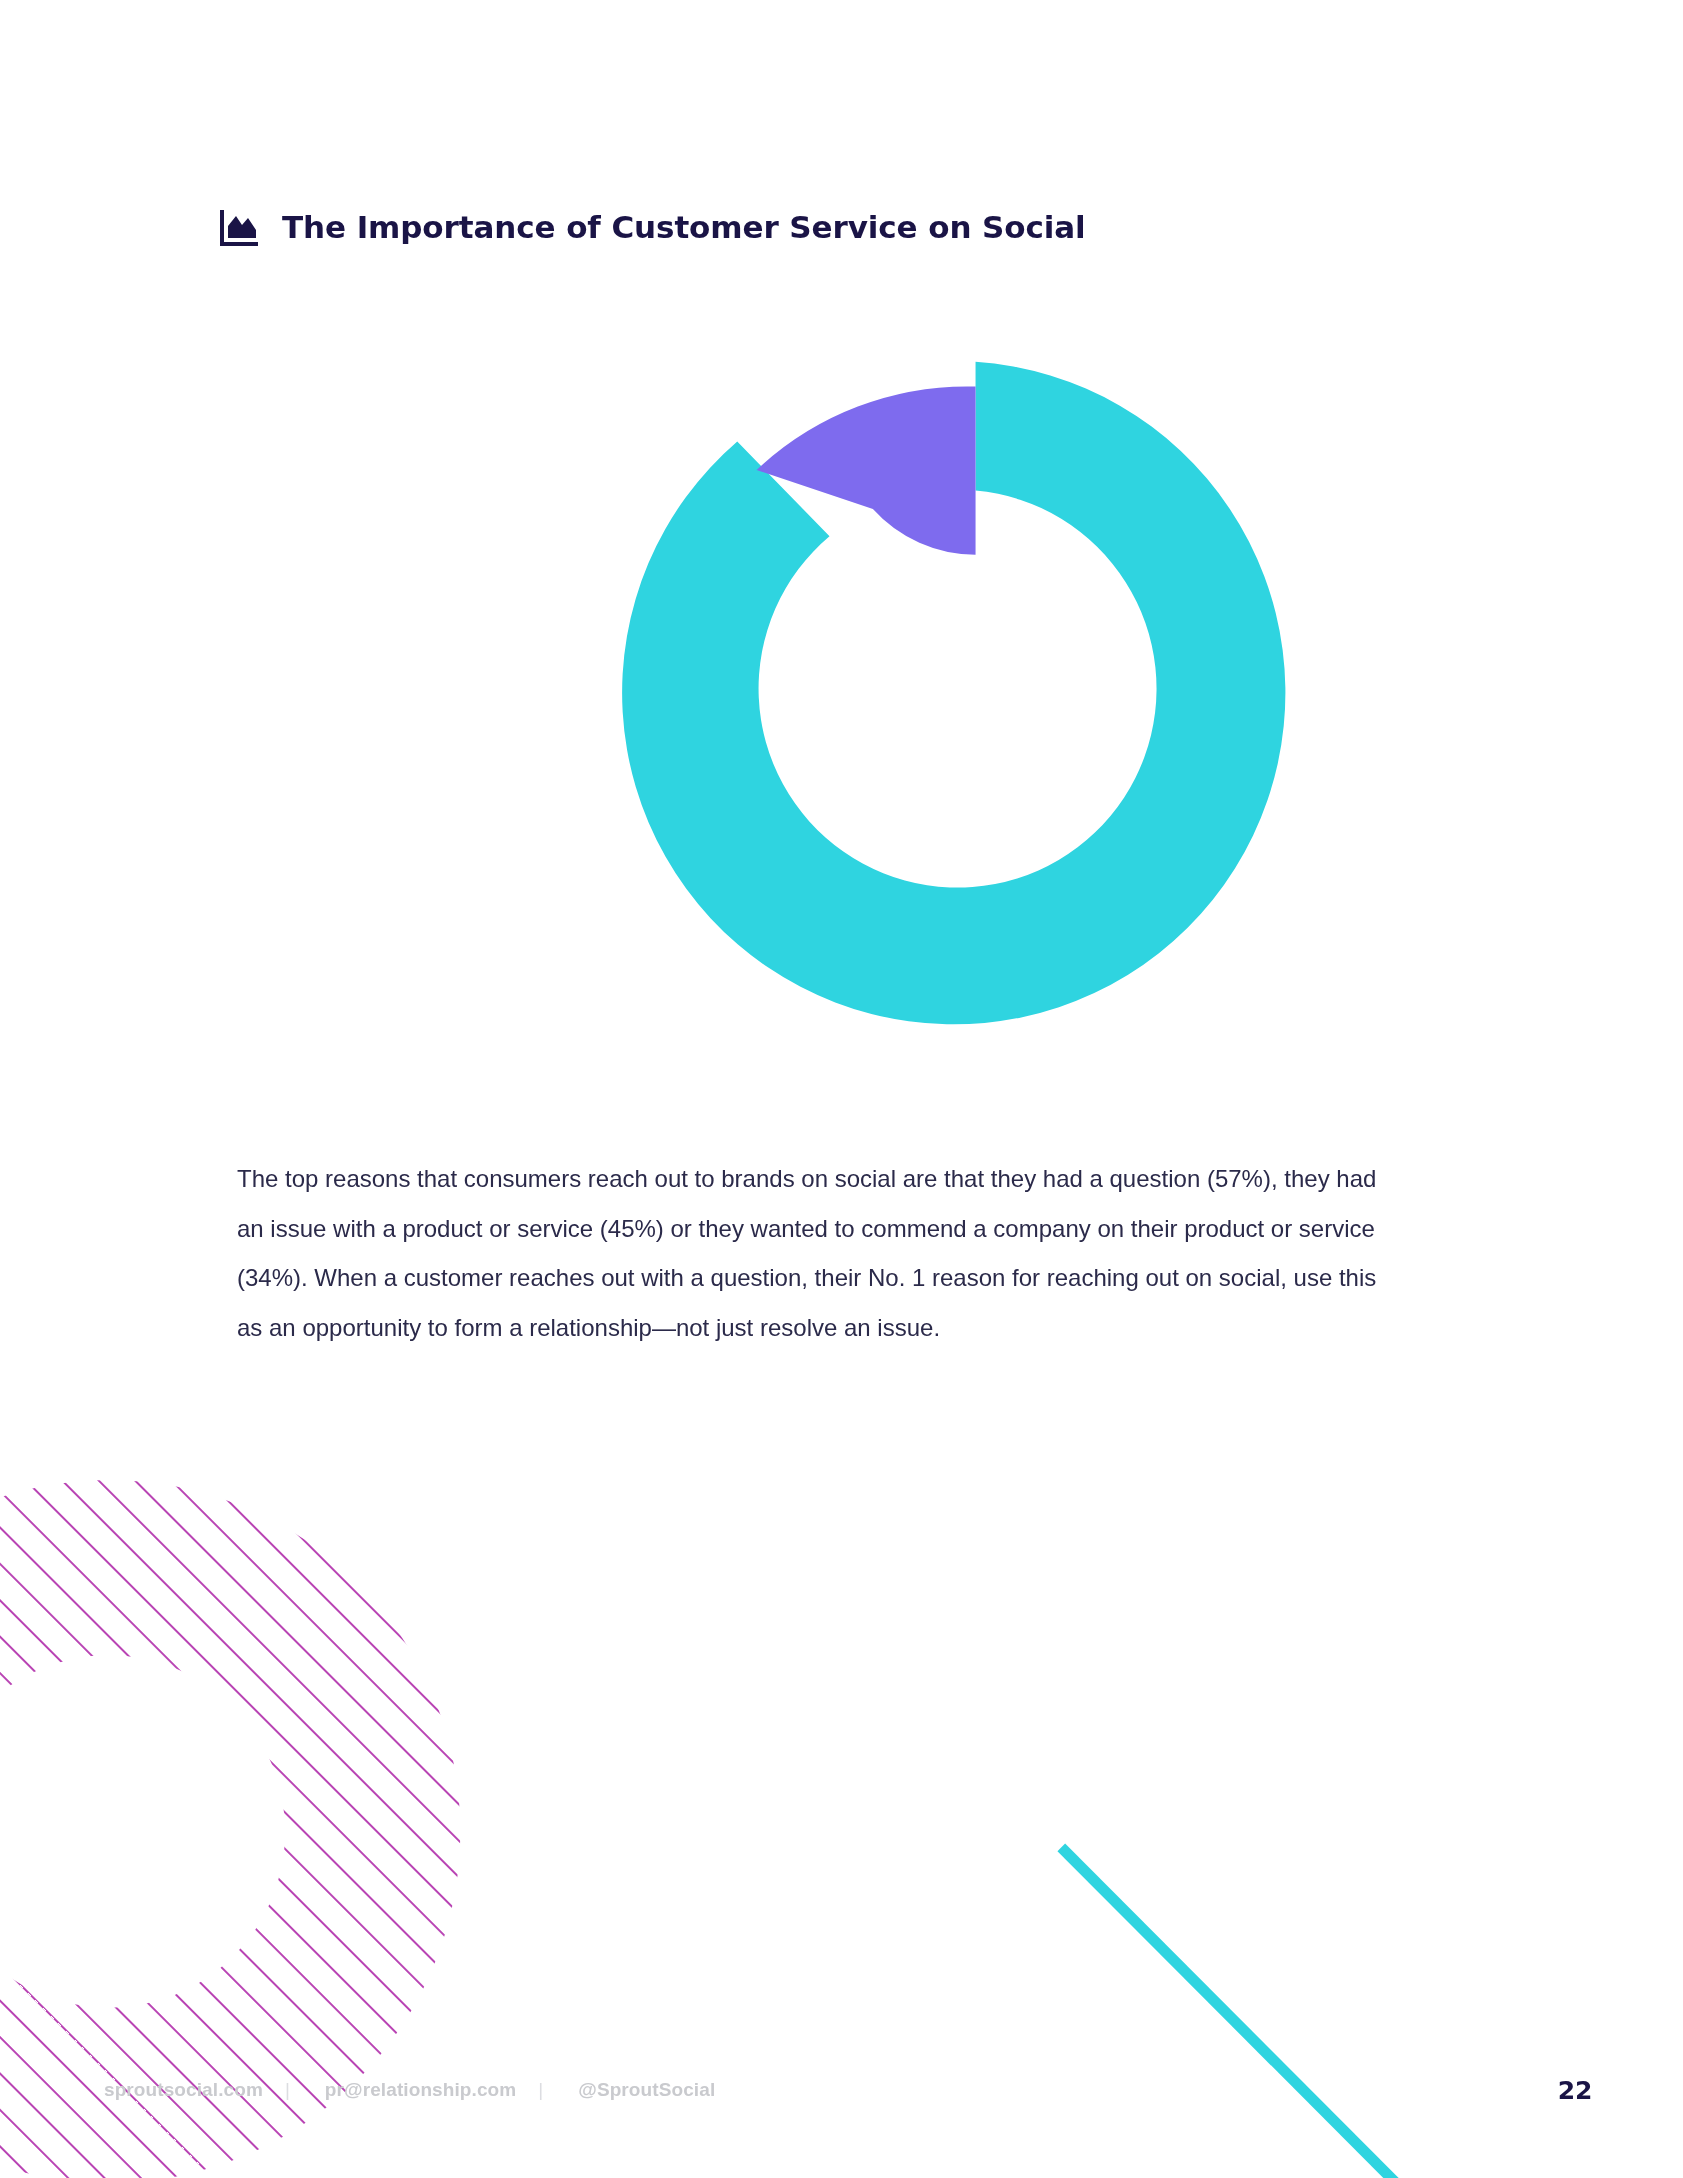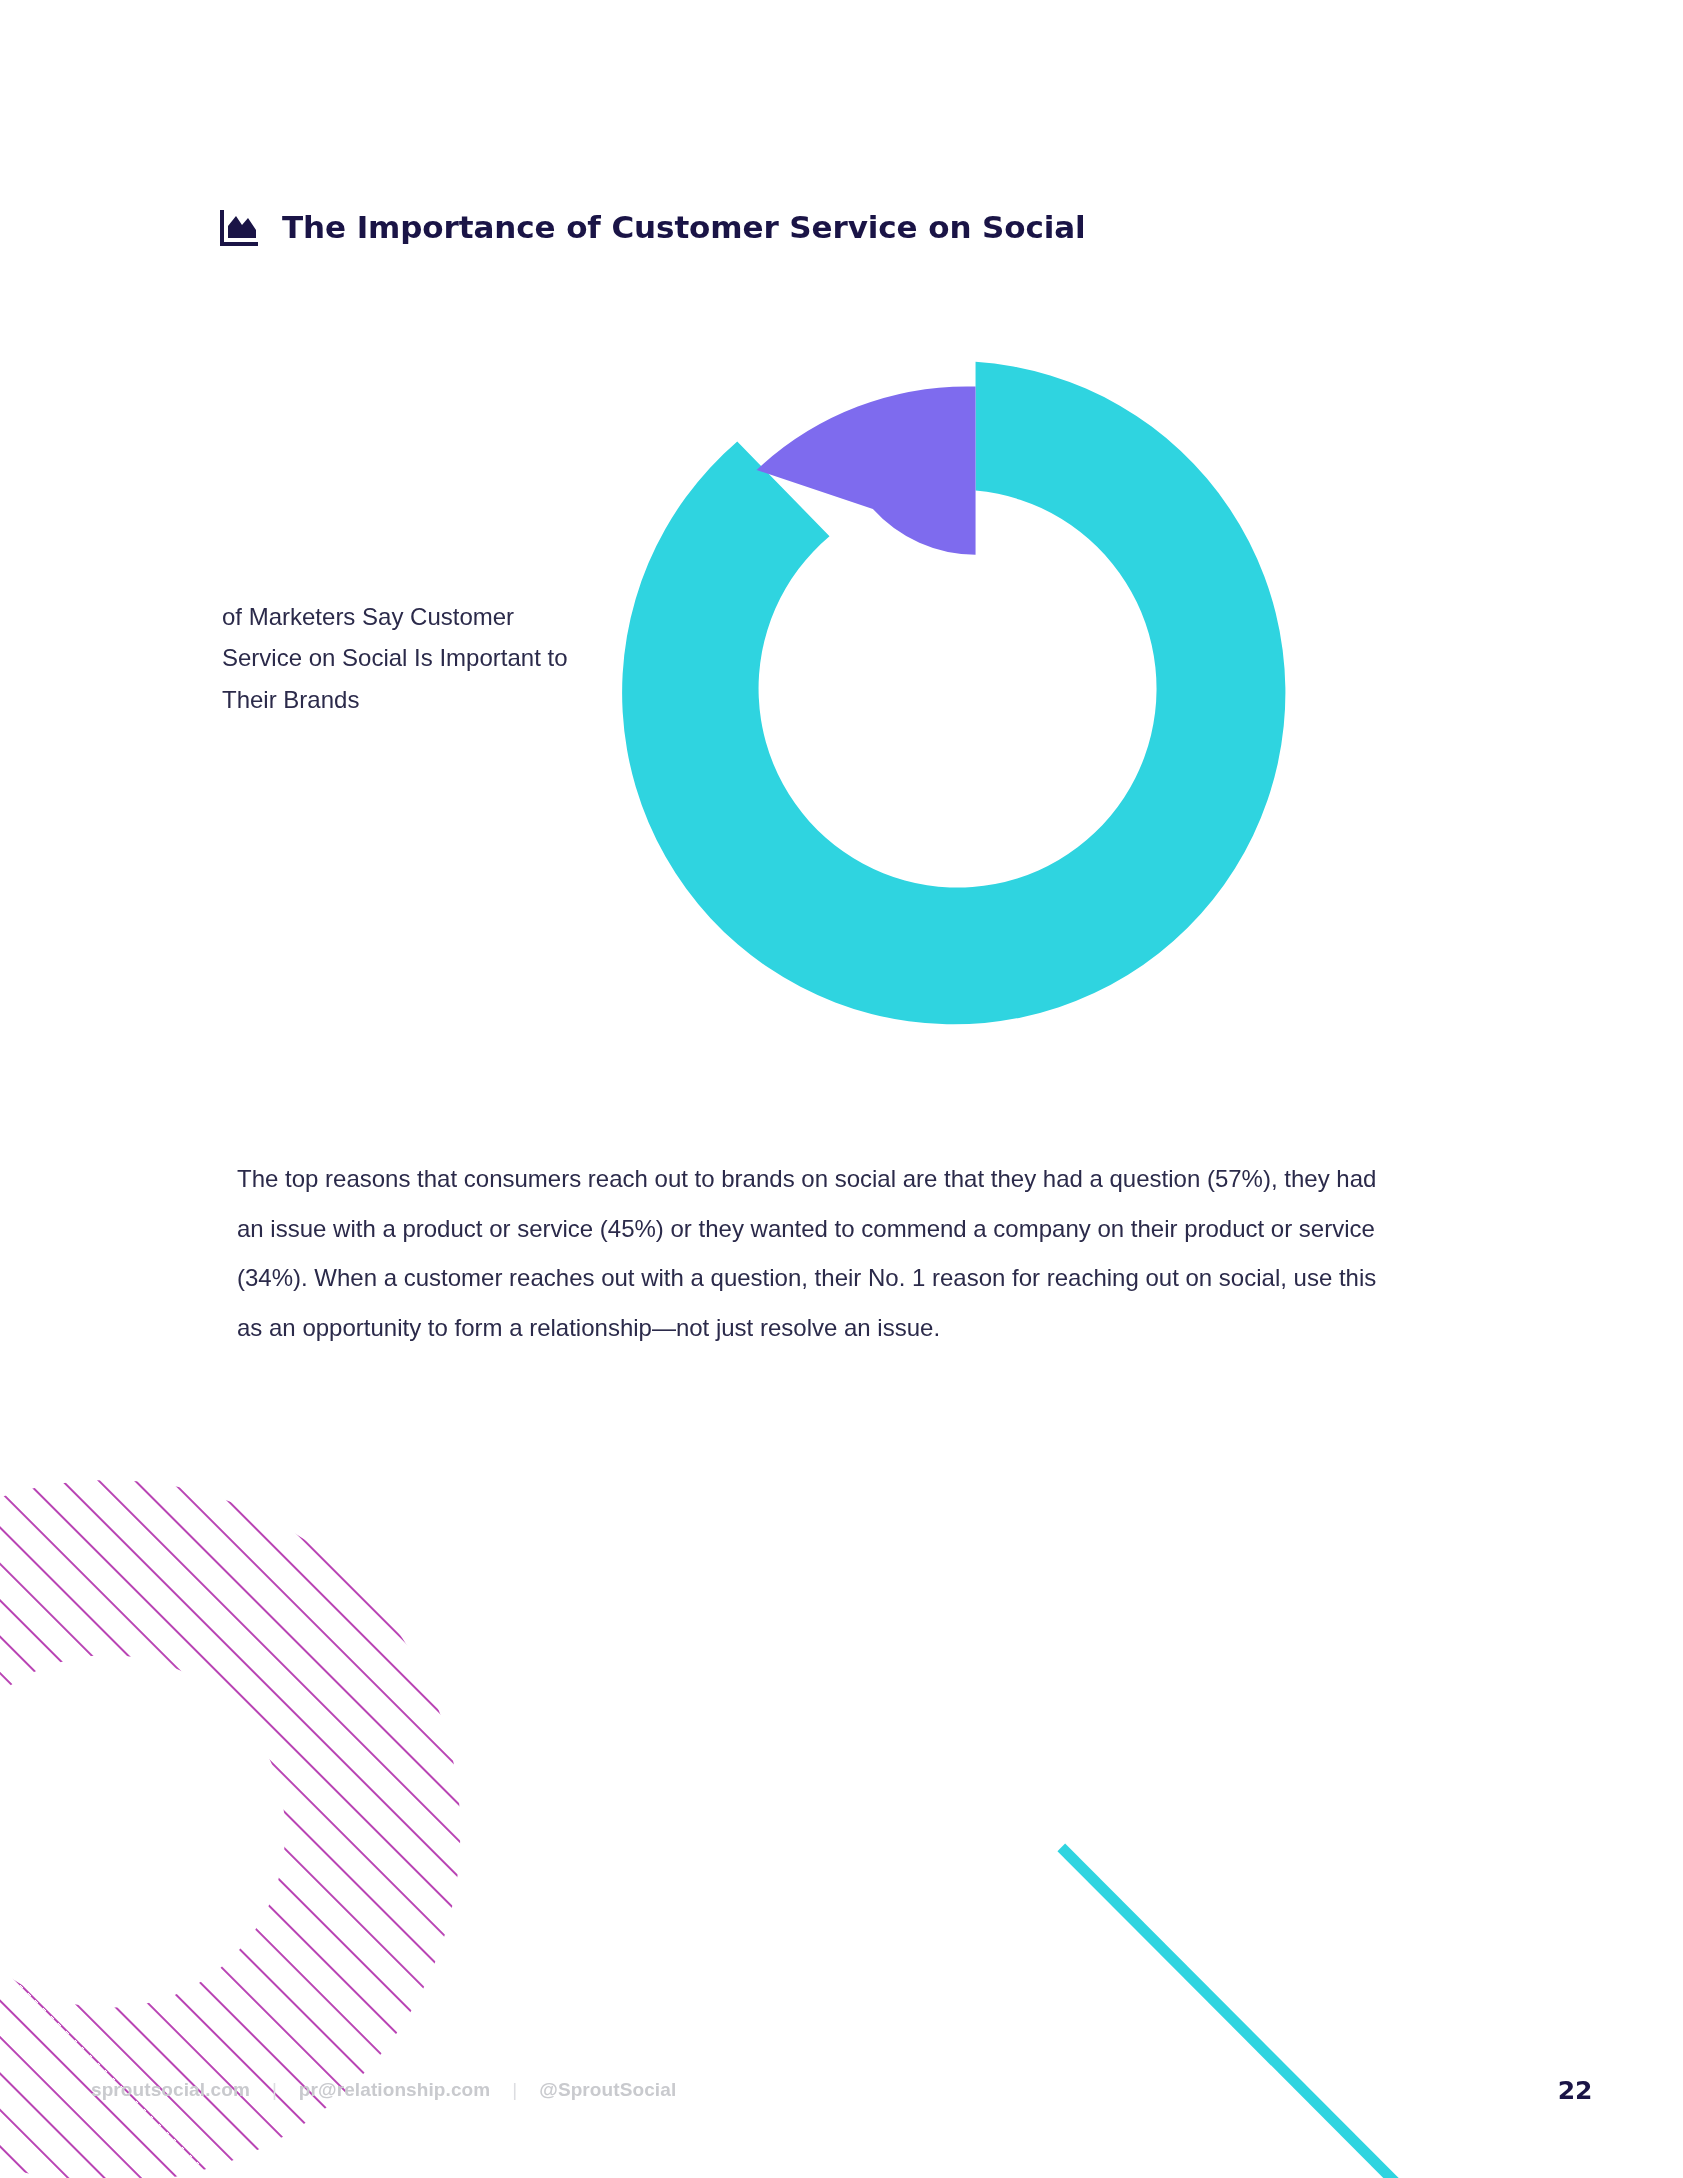--- a/index.html
+++ b/index.html
@@ -128,20 +128,21 @@
     z-index: 4;
   }
   .footer-link {
     font-family: "Liberation Sans", sans-serif;
     font-size: 19px;
     font-weight: 700;
     color: #C9CACE;
     letter-spacing: 0.1px;
     white-space: nowrap;
     text-decoration: none;
+    margin-left: 13px;
   }
   .footer-sep {
     font-family: "Liberation Sans", sans-serif;
     font-size: 19px;
     font-weight: 400;
     color: #DCDDE1;
     padding: 0 22px;
     user-select: none;
   }
   .page-number {
@@ -182,21 +183,20 @@
 
   <div class="header">
     <svg class="header-icon" viewBox="0 0 40 38" aria-hidden="true">
       <path d="M4 2 L4 34 L38 34 L38 38 L0 38 L0 2 Z" fill="#1A1446"></path>
       <path d="M8 30 L8 18 L16 8 L22 17 L28 10 L36 22 L36 30 Z" fill="#1A1446"></path>
     </svg>
     <div class="header-title">The Importance of Customer Service on Social</div>
   </div>
 
   <div class="stat-block">
-    <p class="stat-caption">of Marketers Say Customer Service on Social Is Important to Their Brands</p>
   </div>
 
   <div class="donut-wrap">
     <svg class="donut-svg" viewBox="0 0 700 720" aria-hidden="true">
 
       <path fill="#2FD4E0" d="M 345 35
                A 335 335 0 1 1 104.3 115.5
                L 197.5 211.3
                A 201 201 0 1 0 345 165
                Z"></path>

